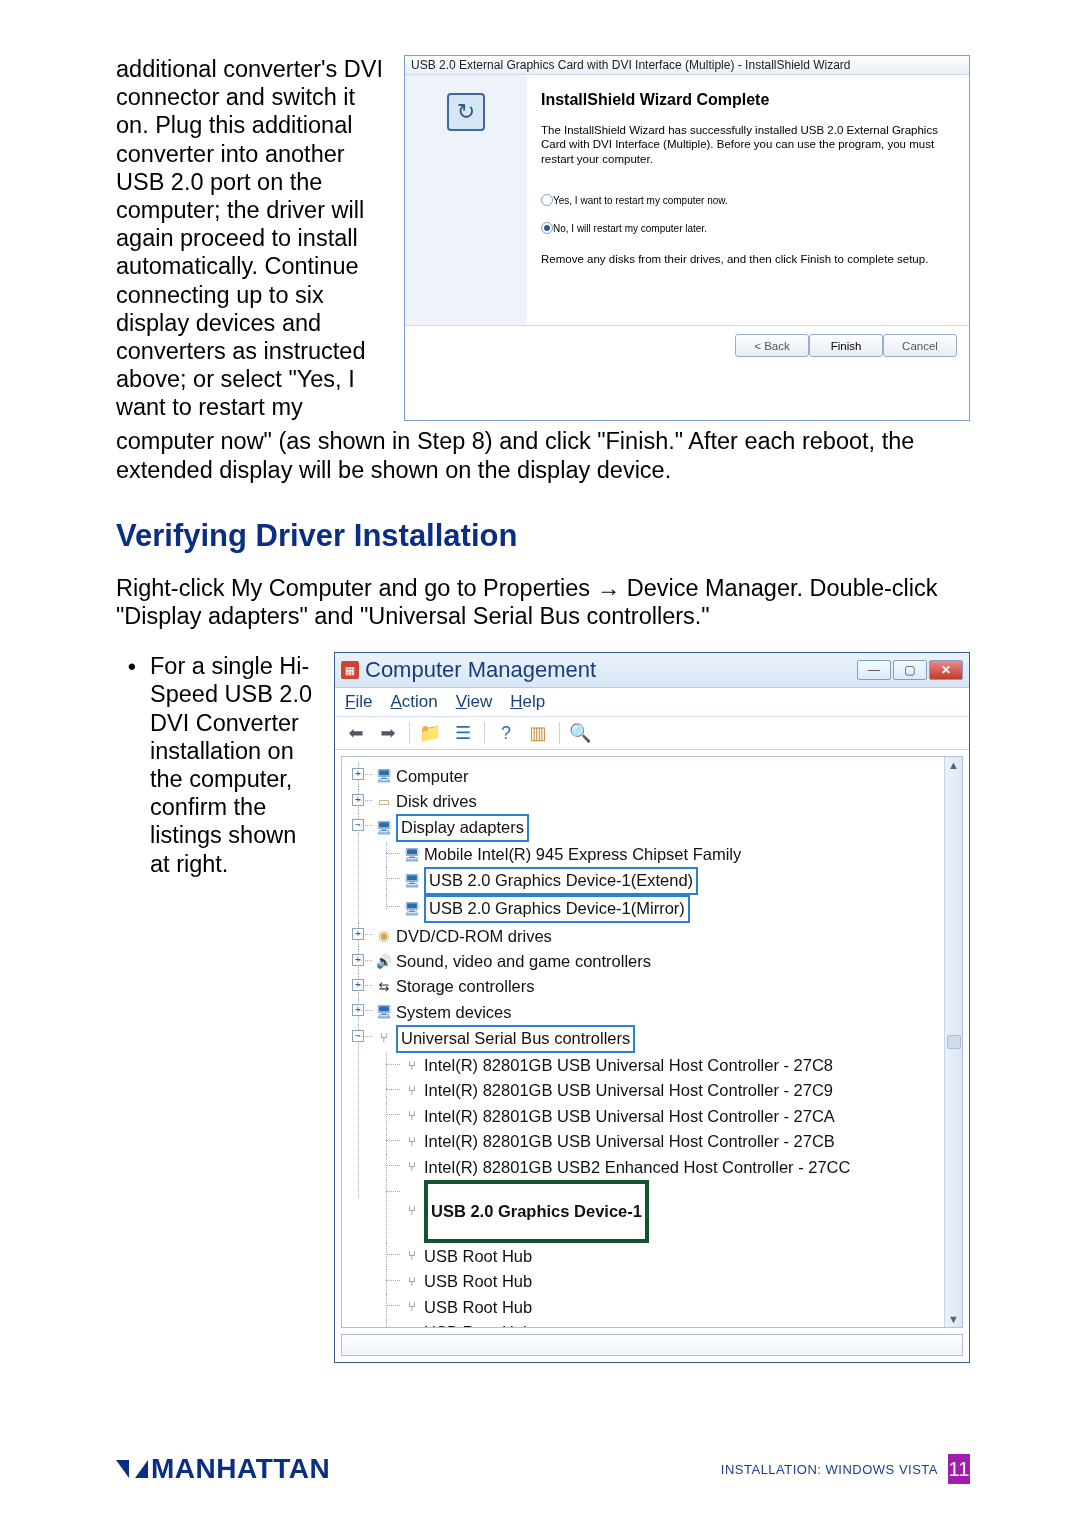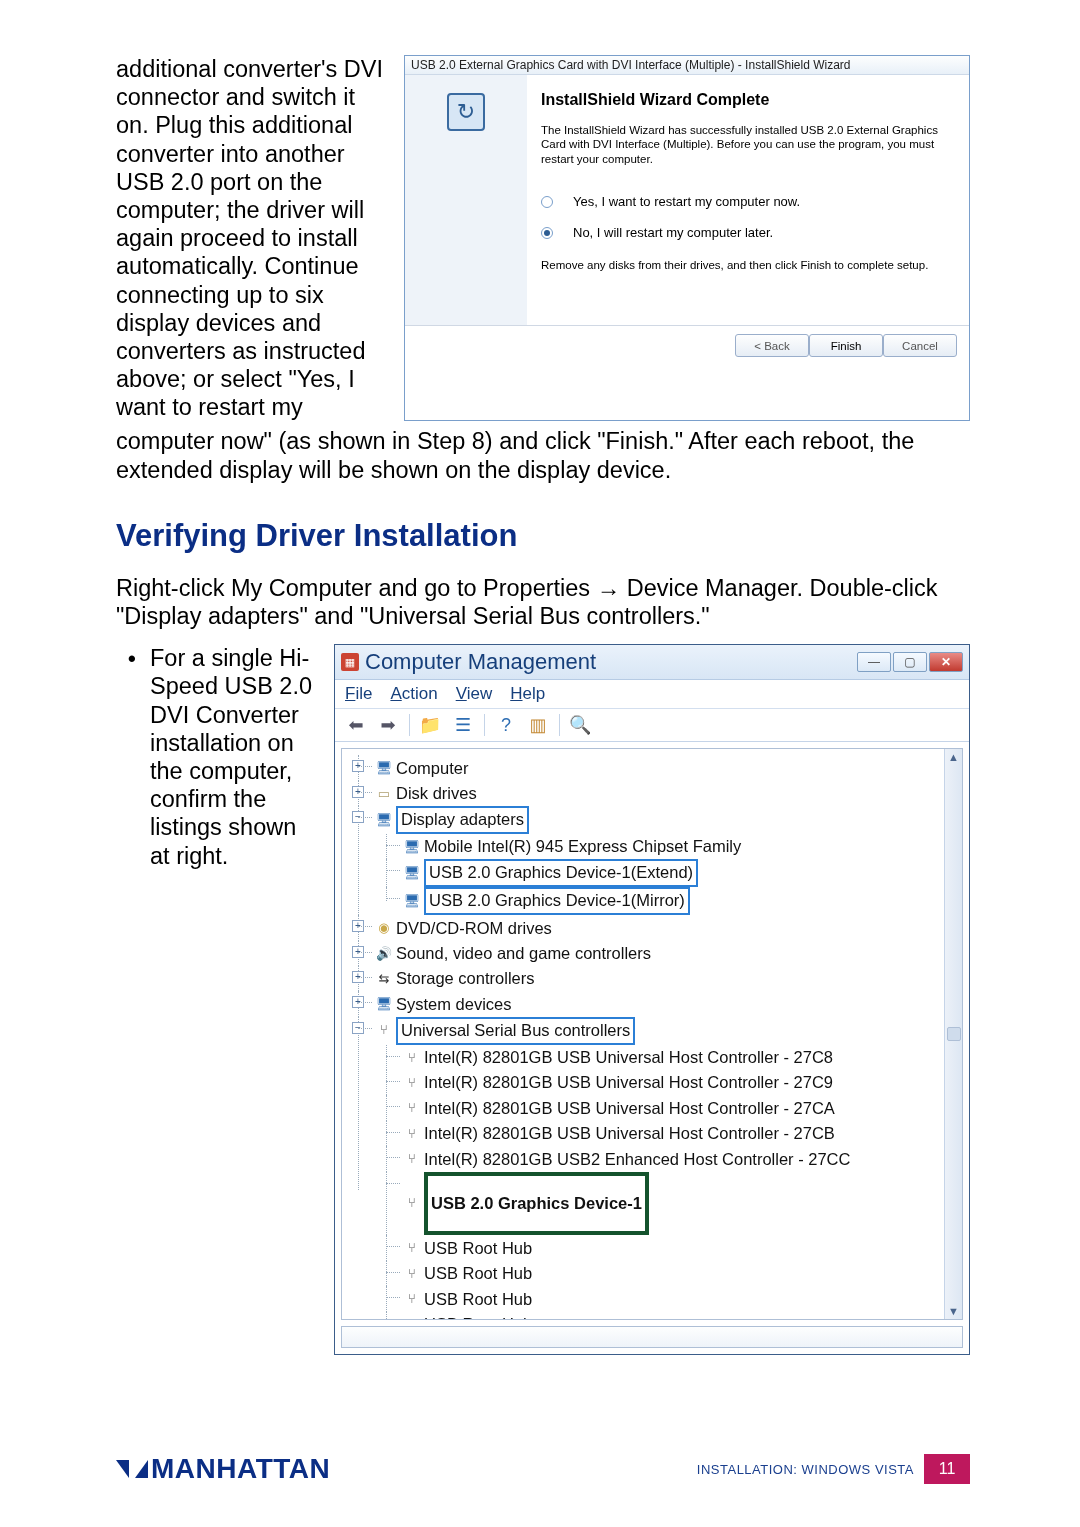--- a/index.html
+++ b/index.html
@@ -55,21 +55,21 @@
     background: #d7e6f5;
     display: flex; align-items: center; justify-content: center;
     font-size: 22px; color: #2d5d93;
   }
   .install-right {
     flex: 1;
     padding: 16px 14px 8px 14px;
   }
   .install-h { font-weight: bold; font-size: 16px; margin-bottom: 14px; }
   .install-desc { font-size: 11.5px; line-height: 1.25; margin-bottom: 28px; }
-  .radio-row { display: flex; align-items: center; gap: 20px; font-size: 13px; margin-bottom: 16px; }
+  .radio-row { display: flex; align-items: center; gap: 0; font-size: 10px; margin-bottom: 16px; }
   .radio { width: 12px; height: 12px; border: 1px solid #7a9fcb; border-radius: 50%; display: inline-flex; align-items: center; justify-content: center; }
   .radio.sel::after { content: ""; width: 6px; height: 6px; background: #2d5d93; border-radius: 50%; }
   .install-note { font-size: 11.5px; line-height: 1.25; margin-top: 18px; }
   .install-buttons {
     border-top: 1px solid #d0d8e4;
     padding: 8px 12px;
     display: flex;
     justify-content: flex-end;
   }
   .isbtn {
@@ -86,21 +86,21 @@
   }
   .section-heading {
     font-size: 31px;
     font-weight: bold;
     color: #0b2e85;
     margin-bottom: 20px;
   }
   .body-text {
     font-size: 23.5px;
     line-height: 1.2;
-    margin-bottom: 14px;
+    margin-bottom: 22px;
   }
   .bullet-row {
     display: flex;
     gap: 14px;
   }
   .bullet-mark {
     flex: 0 0 20px;
     font-size: 23.5px;
     text-align: right;
     padding-top: 2px;
@@ -223,23 +223,23 @@
     border-color: transparent #0b2e85 transparent transparent;
   }
   .logo-mark::after {
     right: 0; top: 4px;
     border-width: 0 0 18px 13px;
     border-color: transparent transparent #0b2e85 transparent;
   }
   .footer-right { display: flex; align-items: center; gap: 10px; }
   .footer-label { font-size: 13px; color: #1a3f8e; letter-spacing: 0.5px; }
   .page-badge {
-    width: 46px; height: 30px; background: #be185d; color: #fff;
+    width: 22px; height: 30px; background: #a21caf; color: #fff;
     display: flex; align-items: center; justify-content: center;
-    font-size: 16px;
+    font-size: 20px;
   }
 </style>
 </head>
 <body>
 
 <div class="page">
   <div class="top-section">
     <div class="top-left-text">additional converter's DVI connector and switch it on. Plug this additional converter into another USB 2.0 port on the computer; the driver will again proceed to install automatically. Continue connecting up to six display devices and converters as instructed above; or select "Yes, I want to restart my</div>
 
     <div class="install-wizard">

